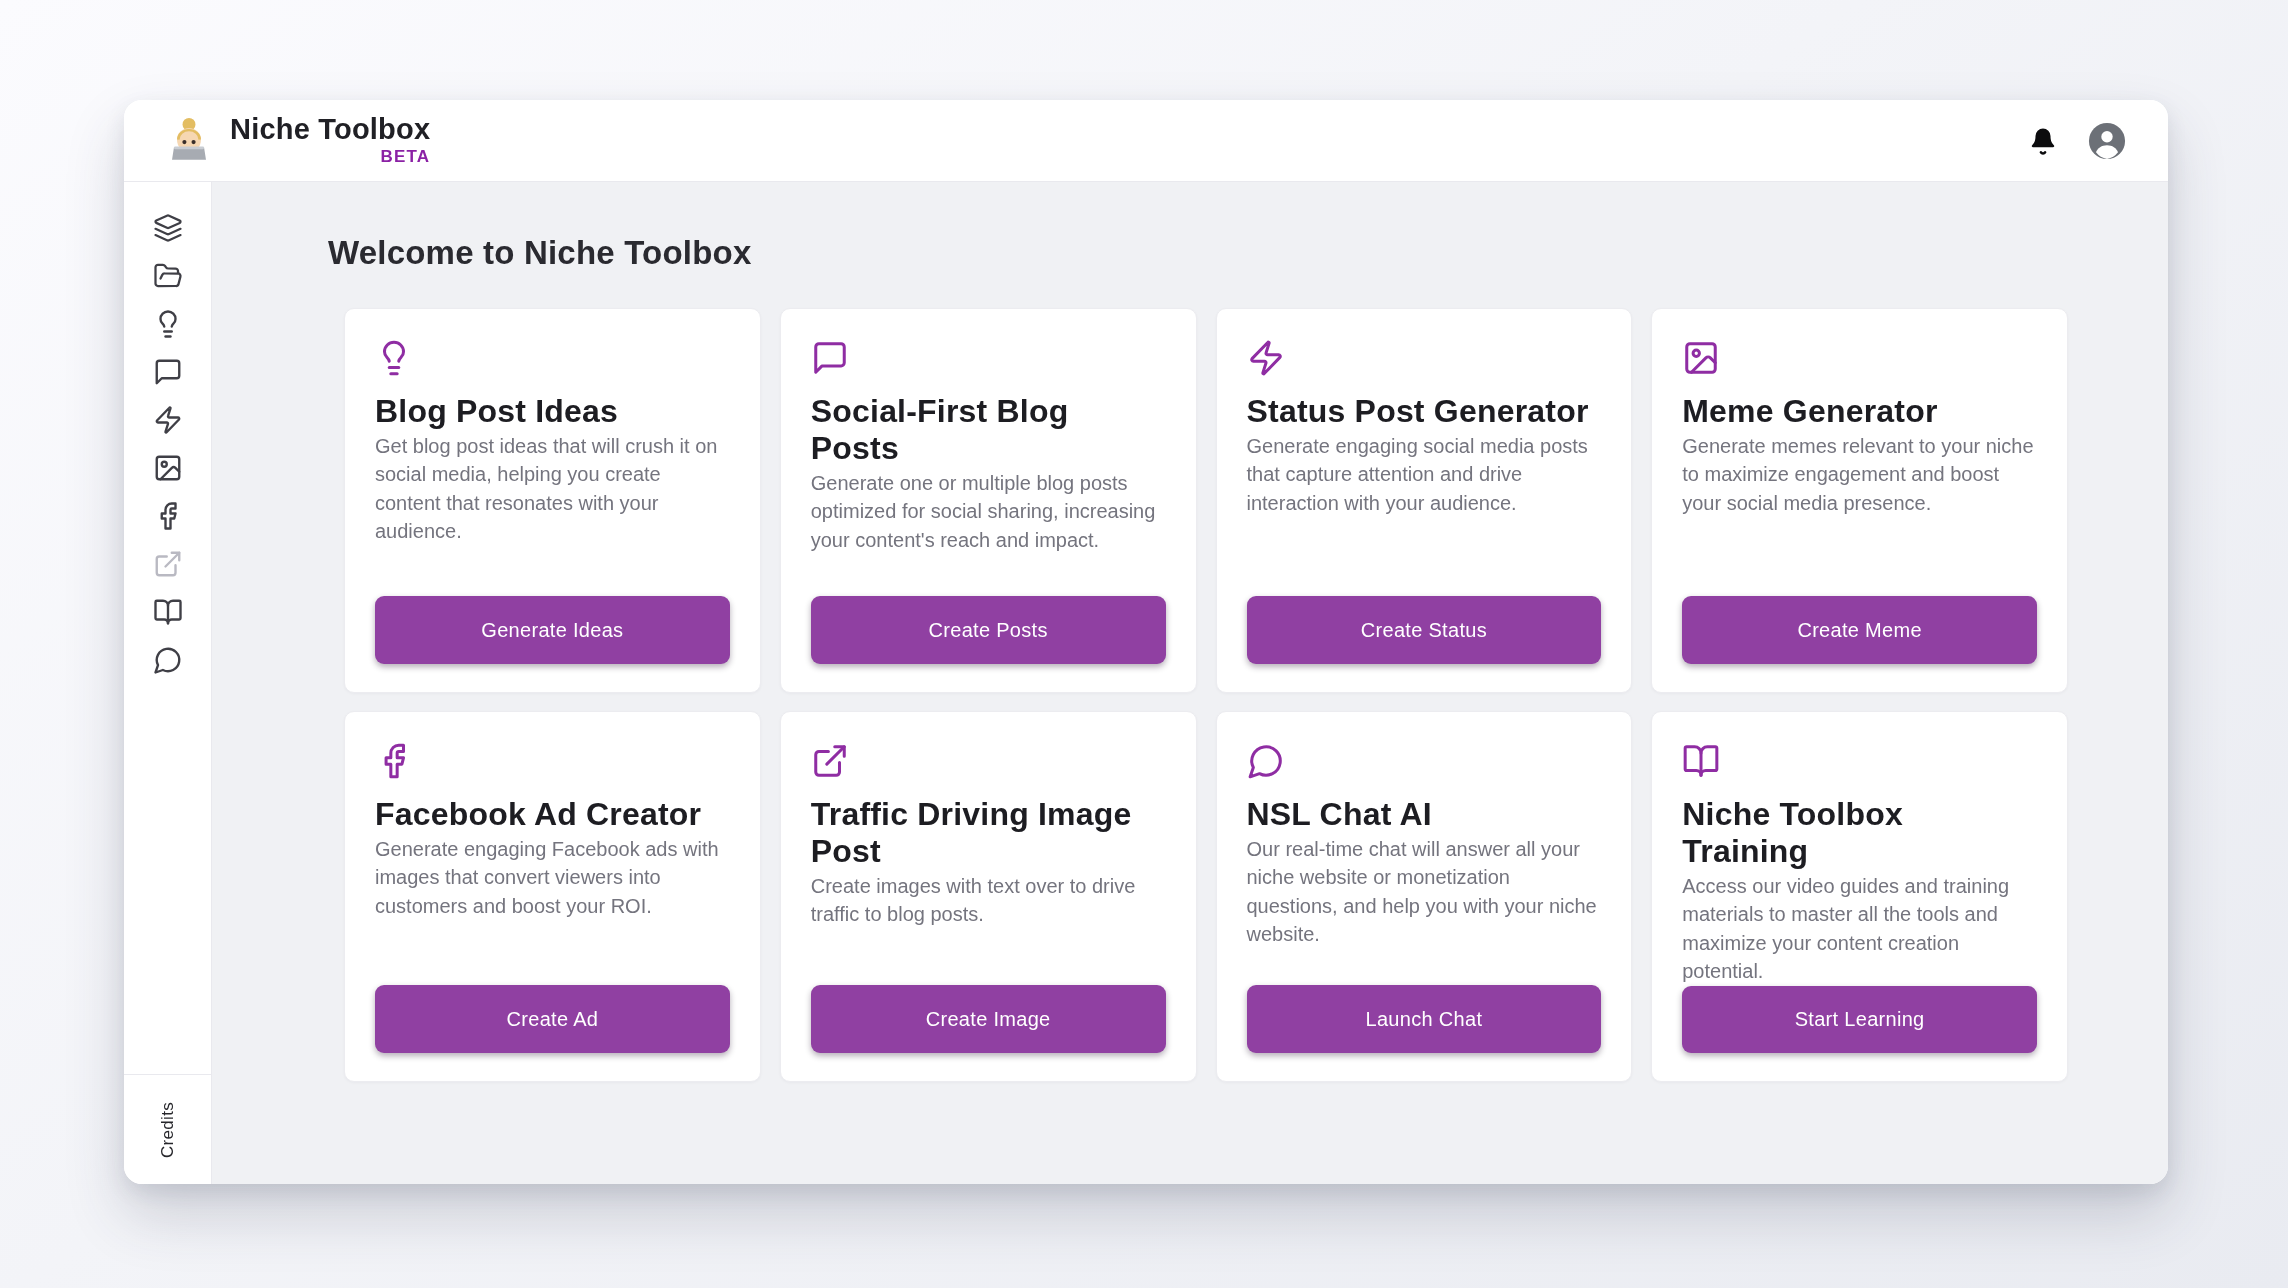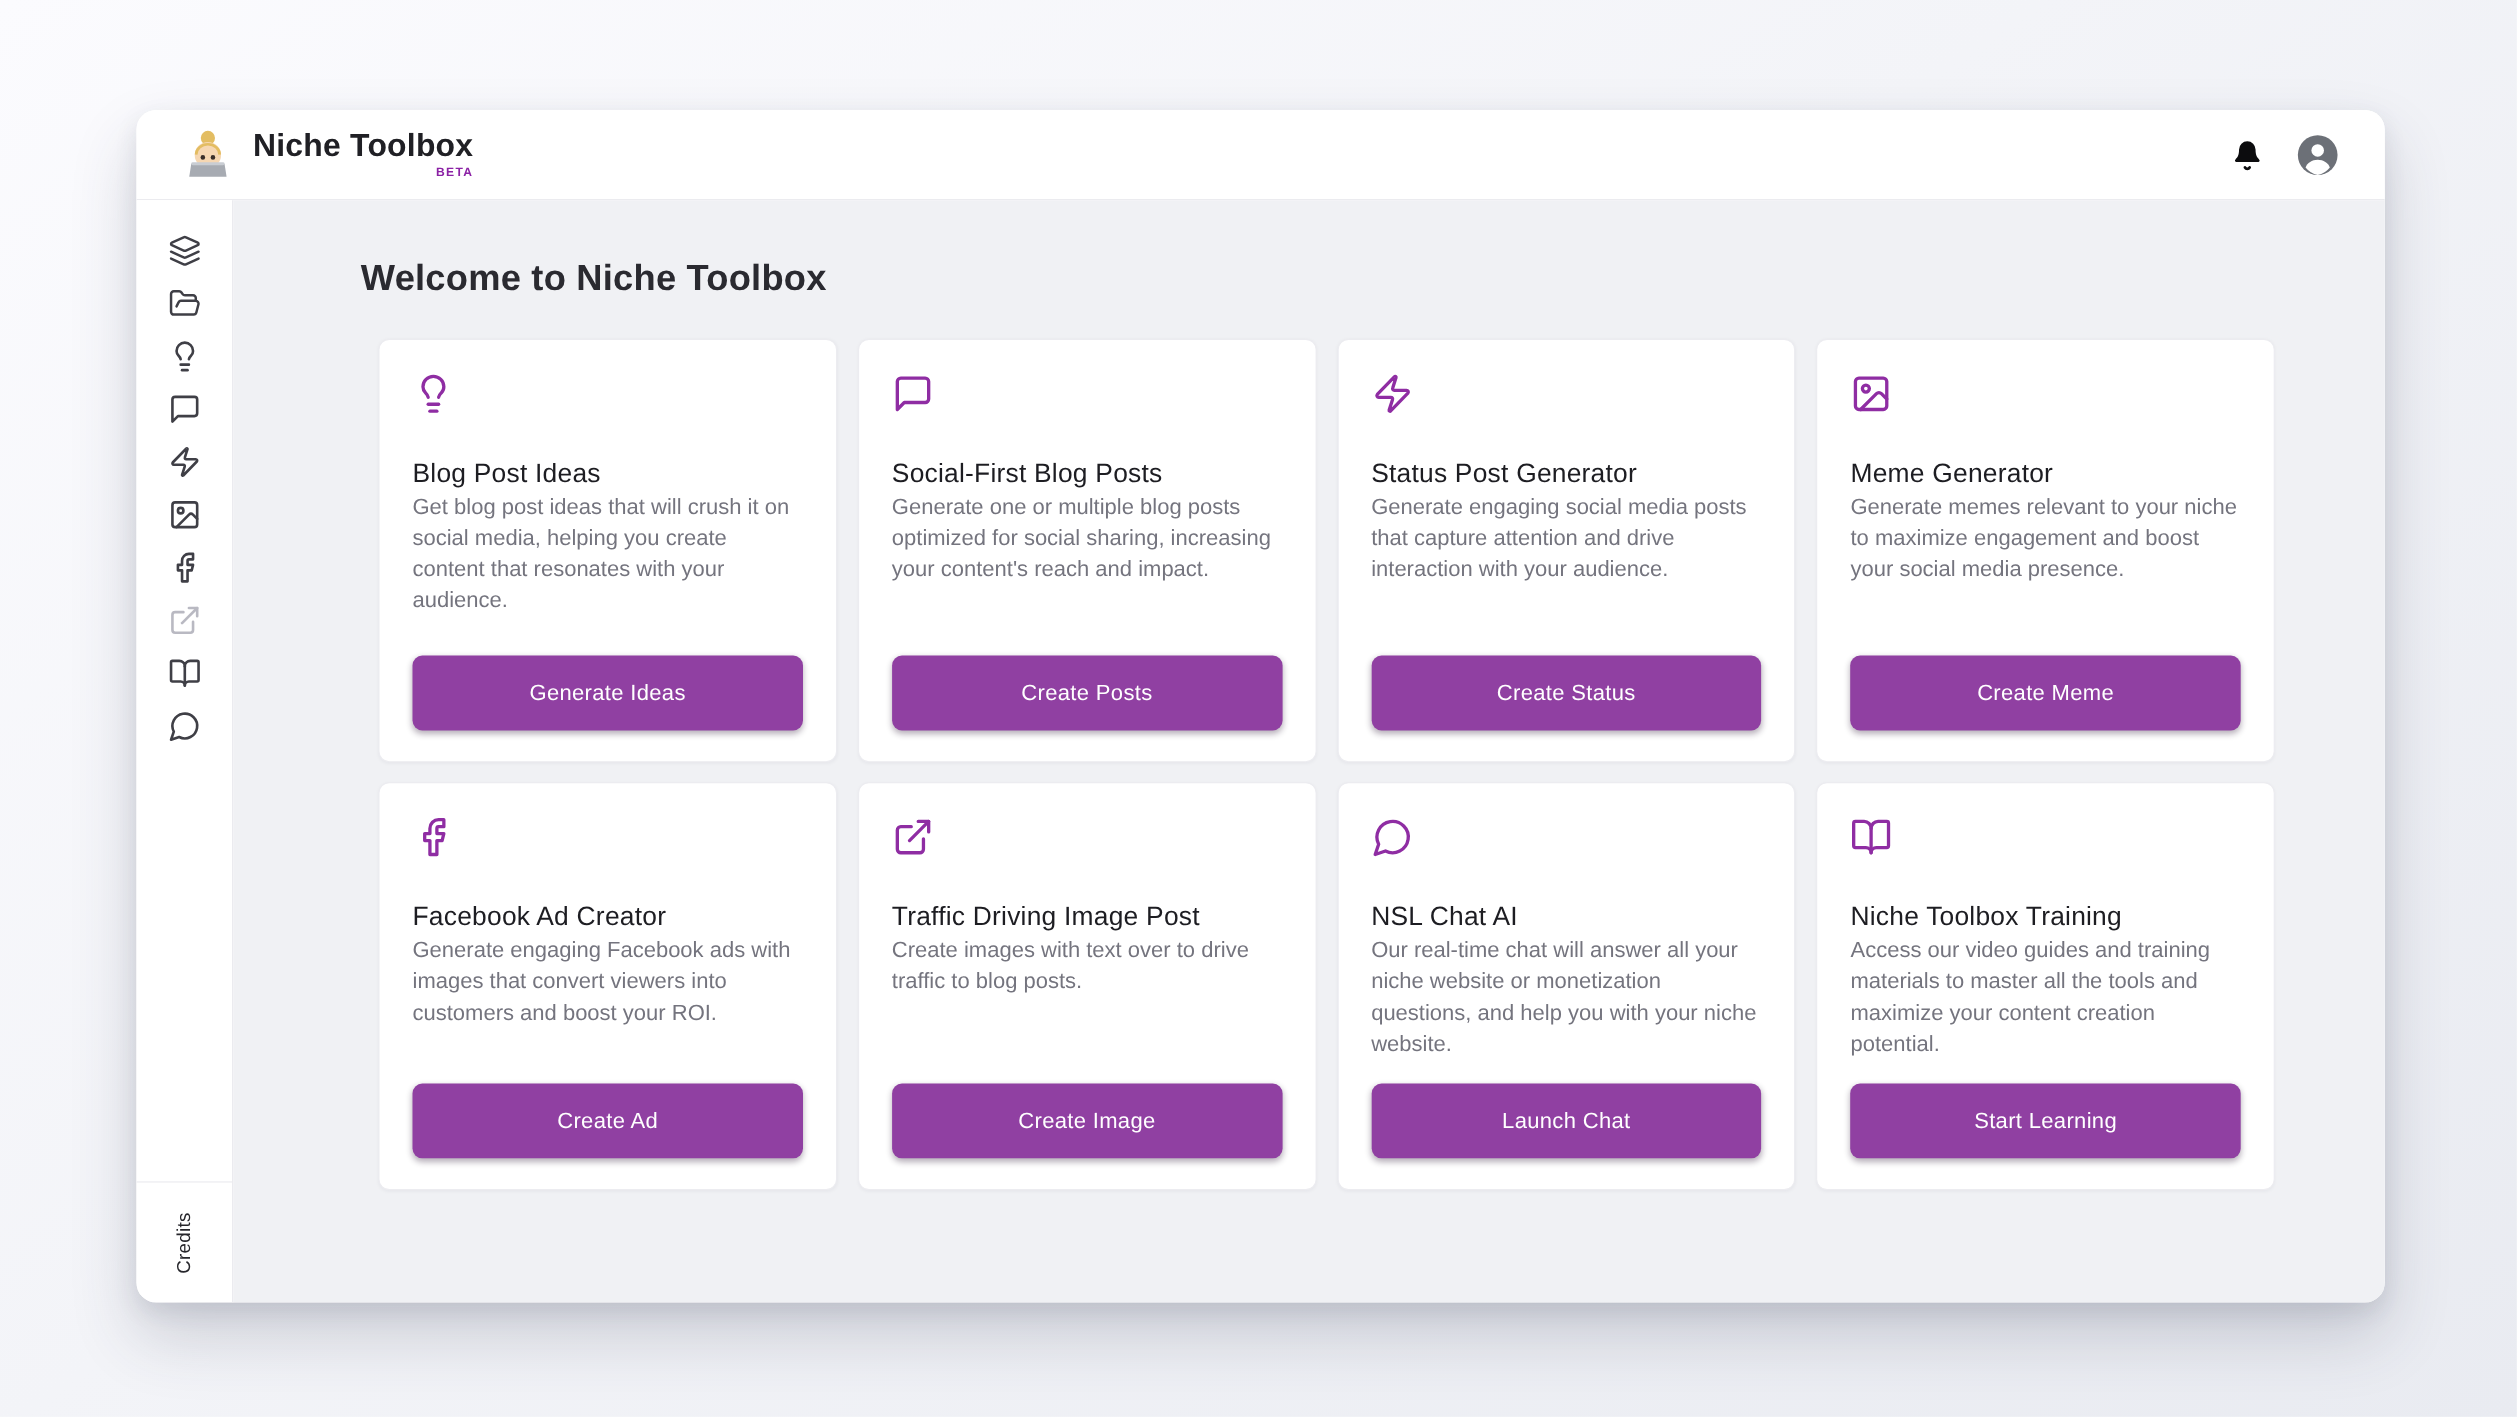--- a/index.html
+++ b/index.html
@@ -27,21 +27,21 @@
   }
   
   .header{
     flex:0 0 82px;height:82px;display:flex;align-items:center;
     padding:0 42px 0 40px;border-bottom:1px solid var(--divider);background:#fff;
   }
   .brand{display:flex;align-items:center;gap:16px}
   .logo{width:50px;height:50px;display:block}
   .title-block{display:flex;flex-direction:column;align-items:flex-end}
   .app-title{font-size:29px;font-weight:700;color:#202025;letter-spacing:.2px;line-height:1.1}
-  .beta{font-size:11px;font-weight:700;color:var(--beta);letter-spacing:1.2px;margin-top:2px}
+  .beta{font-size:17px;font-weight:700;color:var(--beta);letter-spacing:1.2px;margin-top:2px}
   .header-spacer{flex:1}
   .bell{width:30px;height:30px;color:#0c0c0e;margin-right:30px;cursor:pointer}
   .avatar{width:38px;height:38px;cursor:pointer}
   
   .body-row{flex:1;display:flex;min-height:0}
   .sidebar{
     flex:0 0 88px;width:88px;background:#fff;border-right:1px solid var(--divider);
     display:flex;flex-direction:column;align-items:center;padding-top:22px;
   }
   .nav-item{
@@ -65,21 +65,21 @@
   .tools-grid{
     display:grid;grid-template-columns:repeat(4,1fr);grid-template-rows:385px 371px;
     gap:18px 19px;margin-left:32px;
   }
   .card{
     background:#fff;border:1px solid var(--card-border);border-radius:10px;
     padding:30px 30px 28px;display:flex;flex-direction:column;
     box-shadow:0 1px 3px rgba(20,20,40,.04);
   }
   .card-icon{width:38px;height:38px;color:var(--accent);flex:0 0 auto}
-  .card-title{margin-top:40px;font-size:24px;font-weight:400;color:var(--text-dark);letter-spacing:.2px}
+  .card-title{margin-top:16px;font-size:32px;font-weight:700;color:var(--text-dark);letter-spacing:.2px}
   .card-desc{margin-top:2px;font-size:20px;line-height:1.42;color:var(--text-gray)}
   .card-btn{
     margin-top:auto;height:68px;width:100%;border:none;border-radius:9px;
     background:var(--accent-btn);color:#ffffff;font-size:20px;font-weight:500;letter-spacing:.3px;
     font-family:inherit;cursor:pointer;box-shadow:0 3px 6px rgba(25,0,35,.32);
   }
   .svg-defs{position:absolute;width:0;height:0;overflow:hidden}
 </style>
 </head>
 <body>

